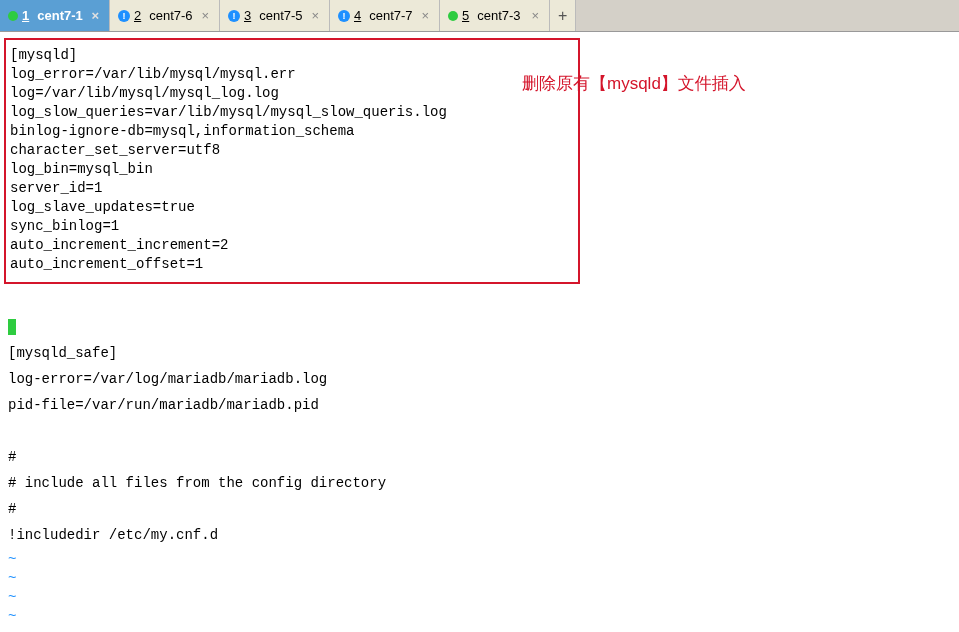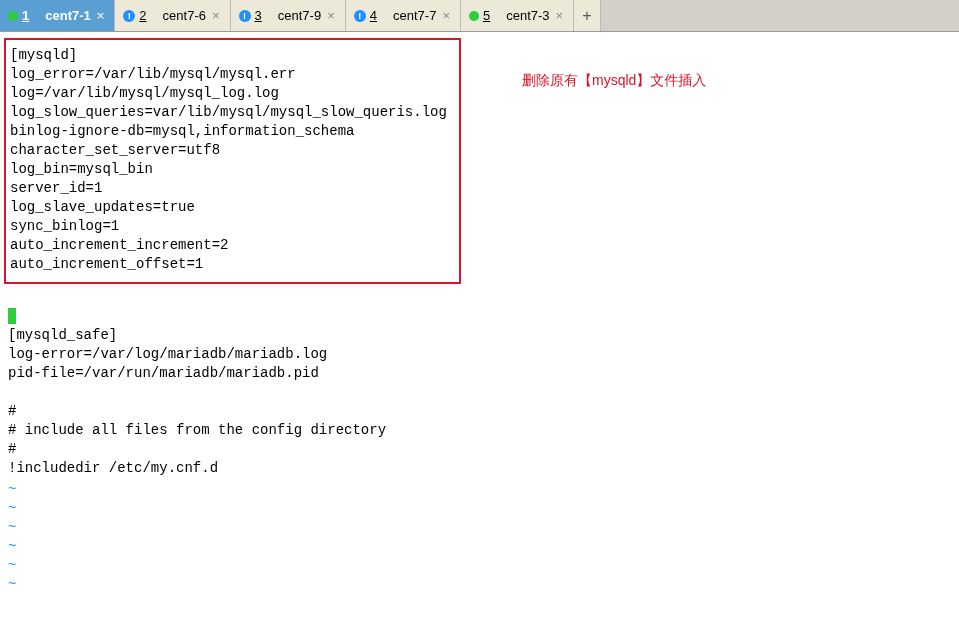--- a/index.html
+++ b/index.html
@@ -53,21 +53,21 @@
     color: #fff;
     display: inline-flex;
     align-items: center;
     justify-content: center;
     font-size: 9px;
     font-weight: bold;
     flex-shrink: 0;
   }
   .tab .num { text-decoration: underline; }
   .tab.active .num { color: #fff; }
-  .tab .label { margin-left: 12px; }
+  .tab .label { margin-left: 4px; }
   .tab .close {
     margin-left: auto;
     color: #888;
     font-size: 13px;
     padding: 0 2px;
   }
   .tab.active .close { color: #e0e0e0; }
   .tab.add {
     min-width: 26px;
     justify-content: center;
@@ -75,39 +75,39 @@
     color: #555;
   }
   .editor-area {
     position: relative;
     padding: 6px 4px 0 4px;
     height: calc(100% - 32px);
   }
   .config-box {
     border: 2px solid #d4152b;
     padding: 6px 8px 8px 4px;
-    width: 457px;
+    width: 576px;
     font-family: "Courier New", monospace;
     font-size: 14px;
     line-height: 19px;
     white-space: pre;
     color: #000;
   }
   .annotation {
     position: absolute;
     left: 522px;
     top: 40px;
     color: #d4152b;
-    font-size: 14px;
+    font-size: 17px;
     font-family: Arial, sans-serif;
   }
   .code-rest {
     font-family: "Courier New", monospace;
     font-size: 14px;
-    line-height: 19px;
+    line-height: 26px;
     white-space: pre;
     color: #000;
     margin-top: 4px;
     padding-left: 4px;
   }
   .cursor-block {
     display: inline-block;
     width: 8px;
     height: 16px;
     background: #2ecc40;
@@ -141,21 +141,21 @@
   </div>
   <div class="tab">
     <span class="info-icon">!</span>
     <span class="num">2</span>
     <span class="label">cent7-6</span>
     <span class="close">×</span>
   </div>
   <div class="tab">
     <span class="info-icon">!</span>
     <span class="num">3</span>
-    <span class="label">cent7-9</span>
+    <span class="label">cent7-5</span>
     <span class="close">×</span>
   </div>
   <div class="tab">
     <span class="info-icon">!</span>
     <span class="num">4</span>
     <span class="label">cent7-7</span>
     <span class="close">×</span>
   </div>
   <div class="tab">
     <span class="dot green"></span>

